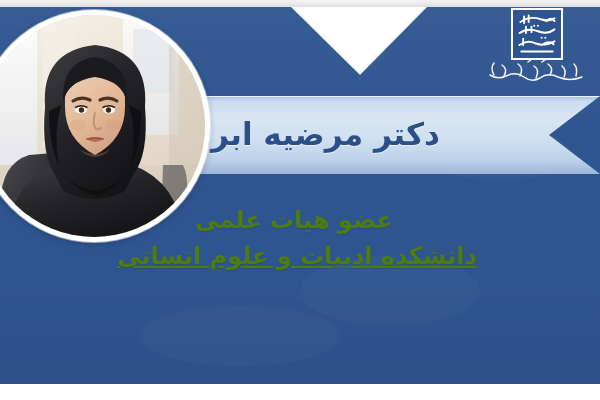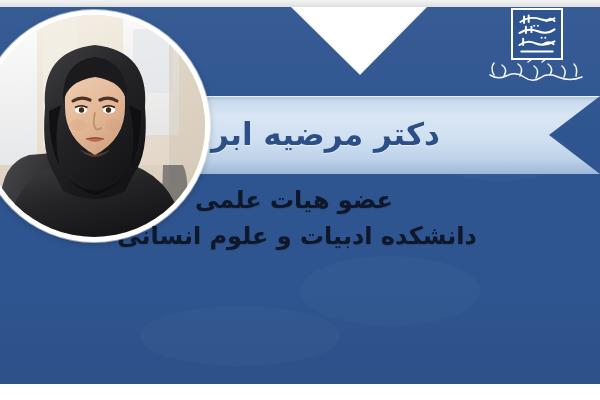--- a/index.html
+++ b/index.html
@@ -163,37 +163,37 @@
     top: 50px;
     width: 104px;
     height: 28px;
   }
   .logo-caption svg { display:block; width:100%; height:100%; }
 
   
   .subtitle {
     position: absolute;
     left: 0;
-    top: 184px;
+    top: 204px;
     width: 600px;
     z-index: 5;
     text-align: center;
     direction: rtl;
-    color: #0f172a;
+    color: #4d7c0f;
     line-height: 1.34;
   }
   .subtitle .line {
     display: block;
     white-space: nowrap;
     font-weight: 700;
     letter-spacing: 0px;
     text-shadow: 0 1px 1px rgba(0,0,0,0.12);
   }
   .subtitle .line-1 { font-size: 24px; padding-right: 12px; }
-  .subtitle .line-2 { font-size: 24px; padding-right: 6px; margin-top: 4px; }
+  .subtitle .line-2 { font-size: 24px; padding-right: 6px; margin-top: 4px; text-decoration: underline; }
 
   
   .blotch {
     position: absolute;
     border-radius: 50%;
     background: rgba(255,255,255,0.022);
     pointer-events: none;
   }
 </style>
 </head>

